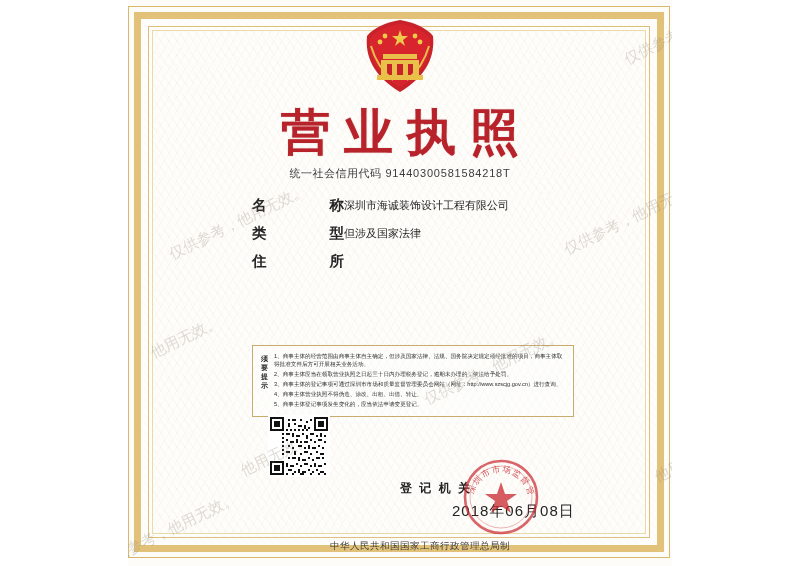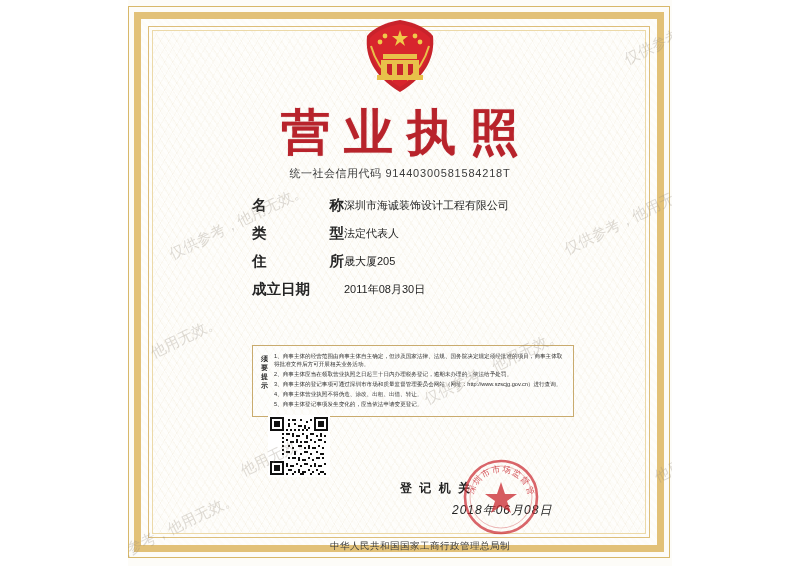--- a/index.html
+++ b/index.html
@@ -209,24 +209,23 @@
     top: 480px;
     font-size: 12px;
     font-weight: bold;
     color: #232323;
     letter-spacing: 2px;
   }
   .reg-date {
     position: absolute;
     left: 452px;
     top: 502px;
-    font-size: 12px;
+    font-size: 15px;
     color: #232323;
     letter-spacing: 1px;
-    font-style: italic;
   }
 
   
   .seal {
     position: absolute;
     left: 462px;
     top: 458px;
     width: 78px;
     height: 78px;
     opacity: 0.82;
@@ -319,40 +318,33 @@
         <span>称</span>
       </div>
       <div class="field-value">深圳市海诚装饰设计工程有限公司</div>
     </div>
 
     <div class="field-row">
       <div class="field-label">
         <span>类</span>
         <span>型</span>
       </div>
-      <div class="field-value">法定代表人</div>
+      <div class="field-value">但涉及国家法律</div>
     </div>
 
     <div class="field-row">
       <div class="field-label">
         <span>住</span>
         <span>所</span>
       </div>
       <div class="field-value">
-        <span class="line2">晟大厦205</span>
       </div>
     </div>
 
 
-    <div class="field-row">
-      <div class="field-label">
-        <span>成立日期</span>
-      </div>
-      <div class="field-value">2011年08月30日</div>
-    </div>
 
   </div>
 
   <div class="notice">
     <div class="notice-title">须 要 提 示</div>
     <div class="notice-body">
       <div>1、商事主体的经营范围由商事主体自主确定，但涉及国家法律、法规、国务院决定规定须经批准的项目，商事主体取得批准文件后方可开展相关业务活动。</div>
       <div>2、商事主体应当在领取营业执照之日起三十日内办理税务登记，逾期未办理的，依法给予处罚。</div>
       <div>3、商事主体的登记事项可通过深圳市市场和质量监督管理委员会网站（网址：http://www.szscjg.gov.cn）进行查询。</div>
       <div>4、商事主体营业执照不得伪造、涂改、出租、出借、转让。</div>

